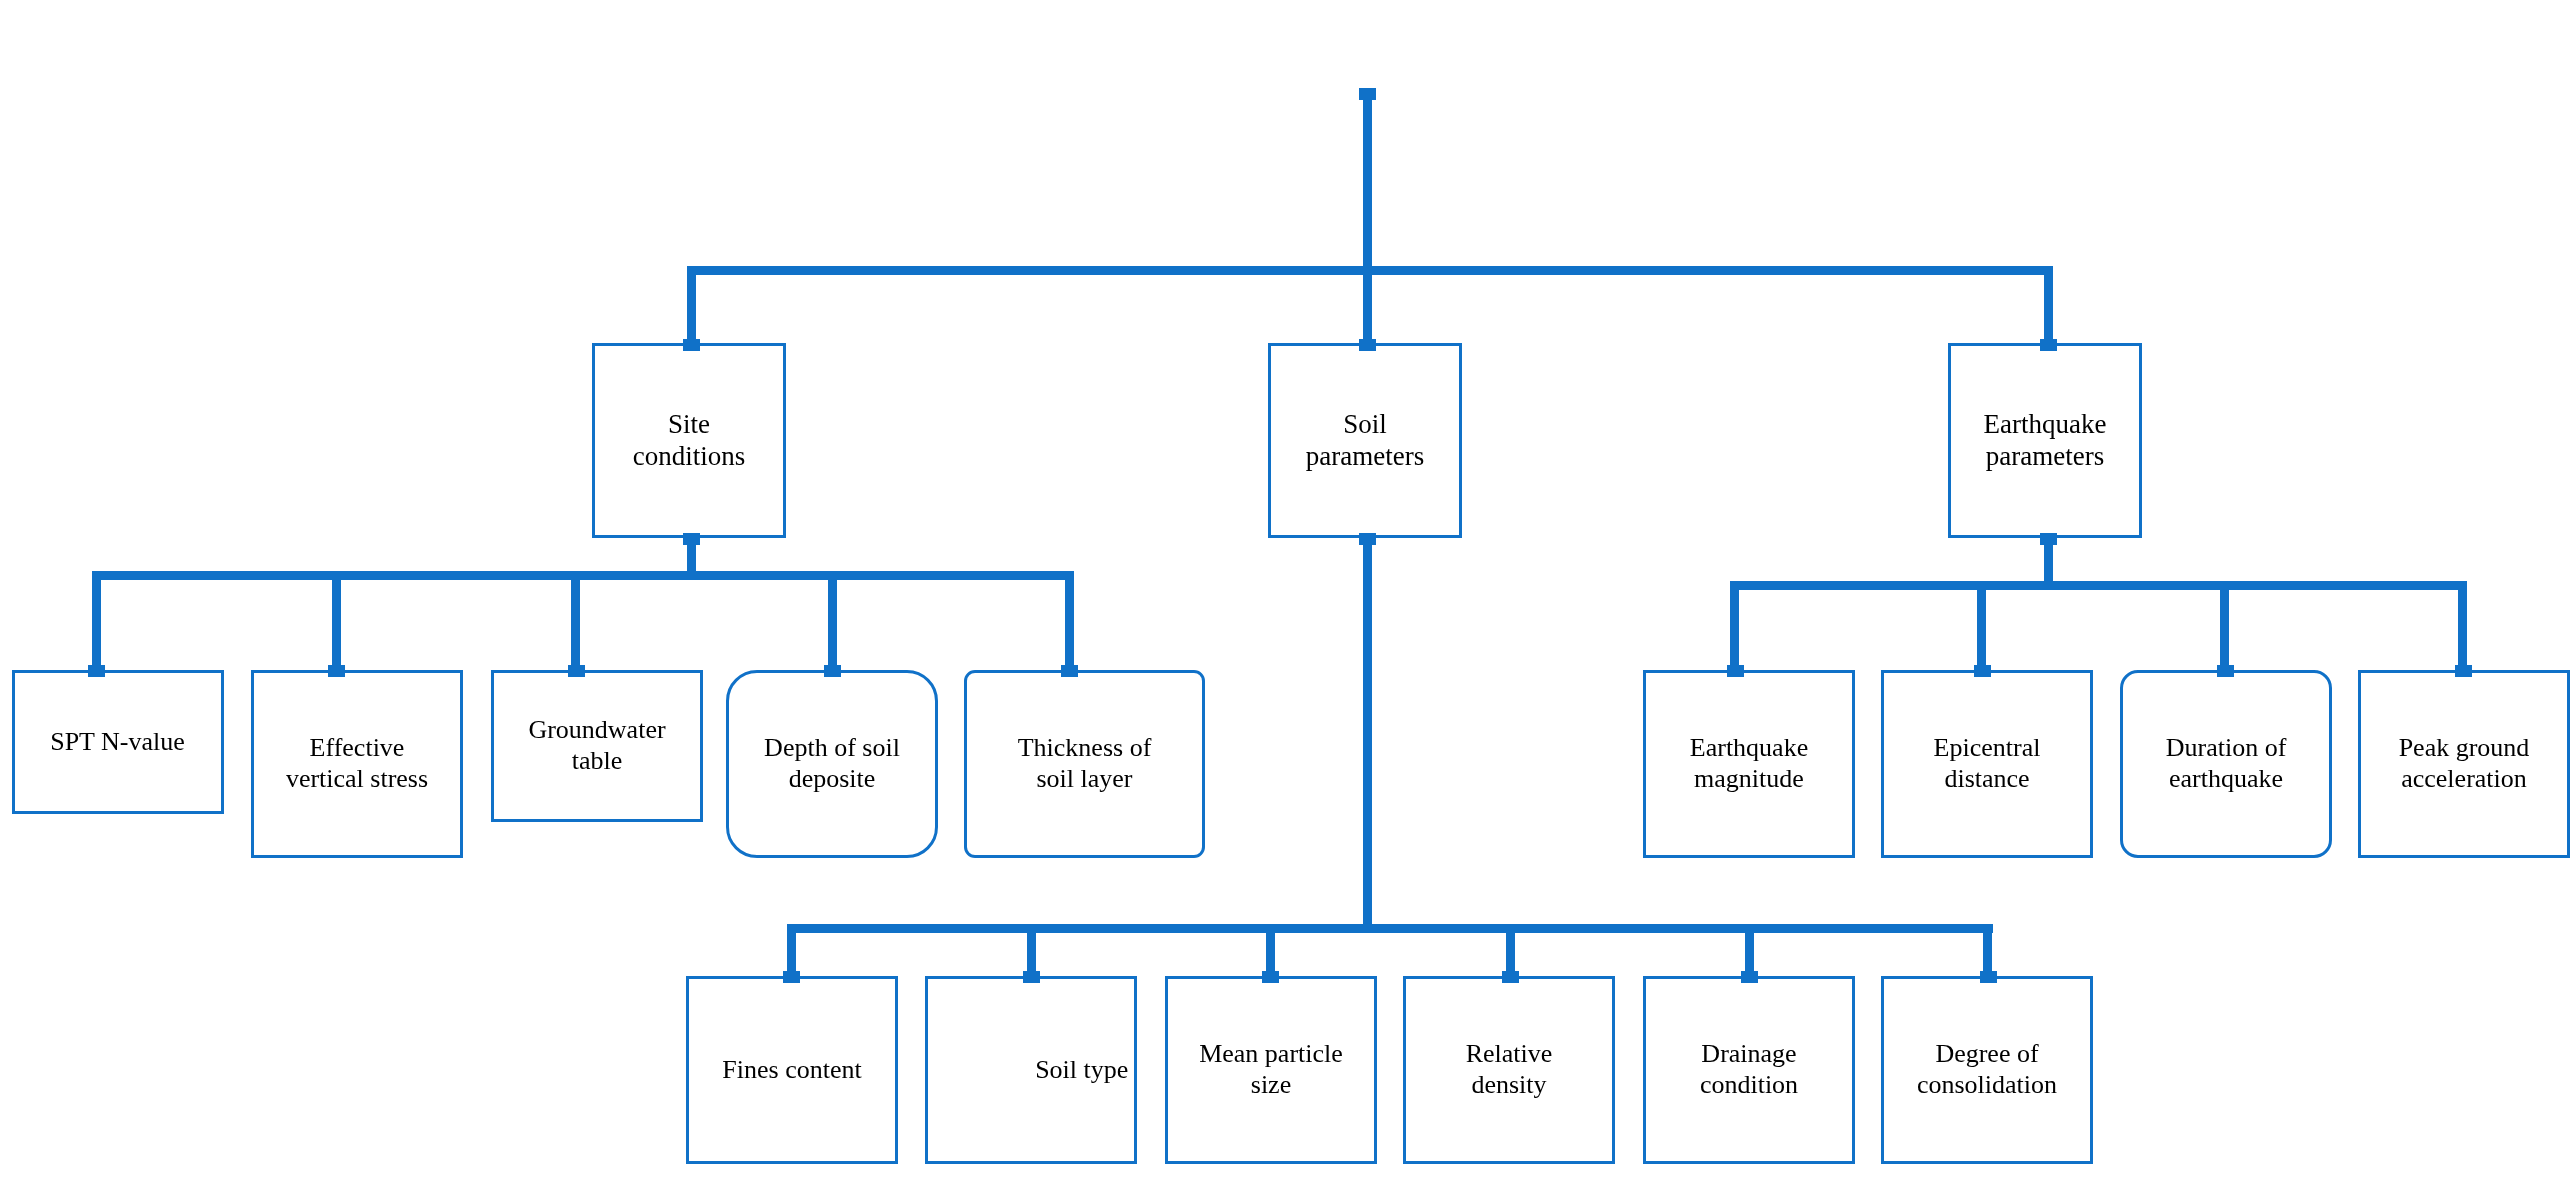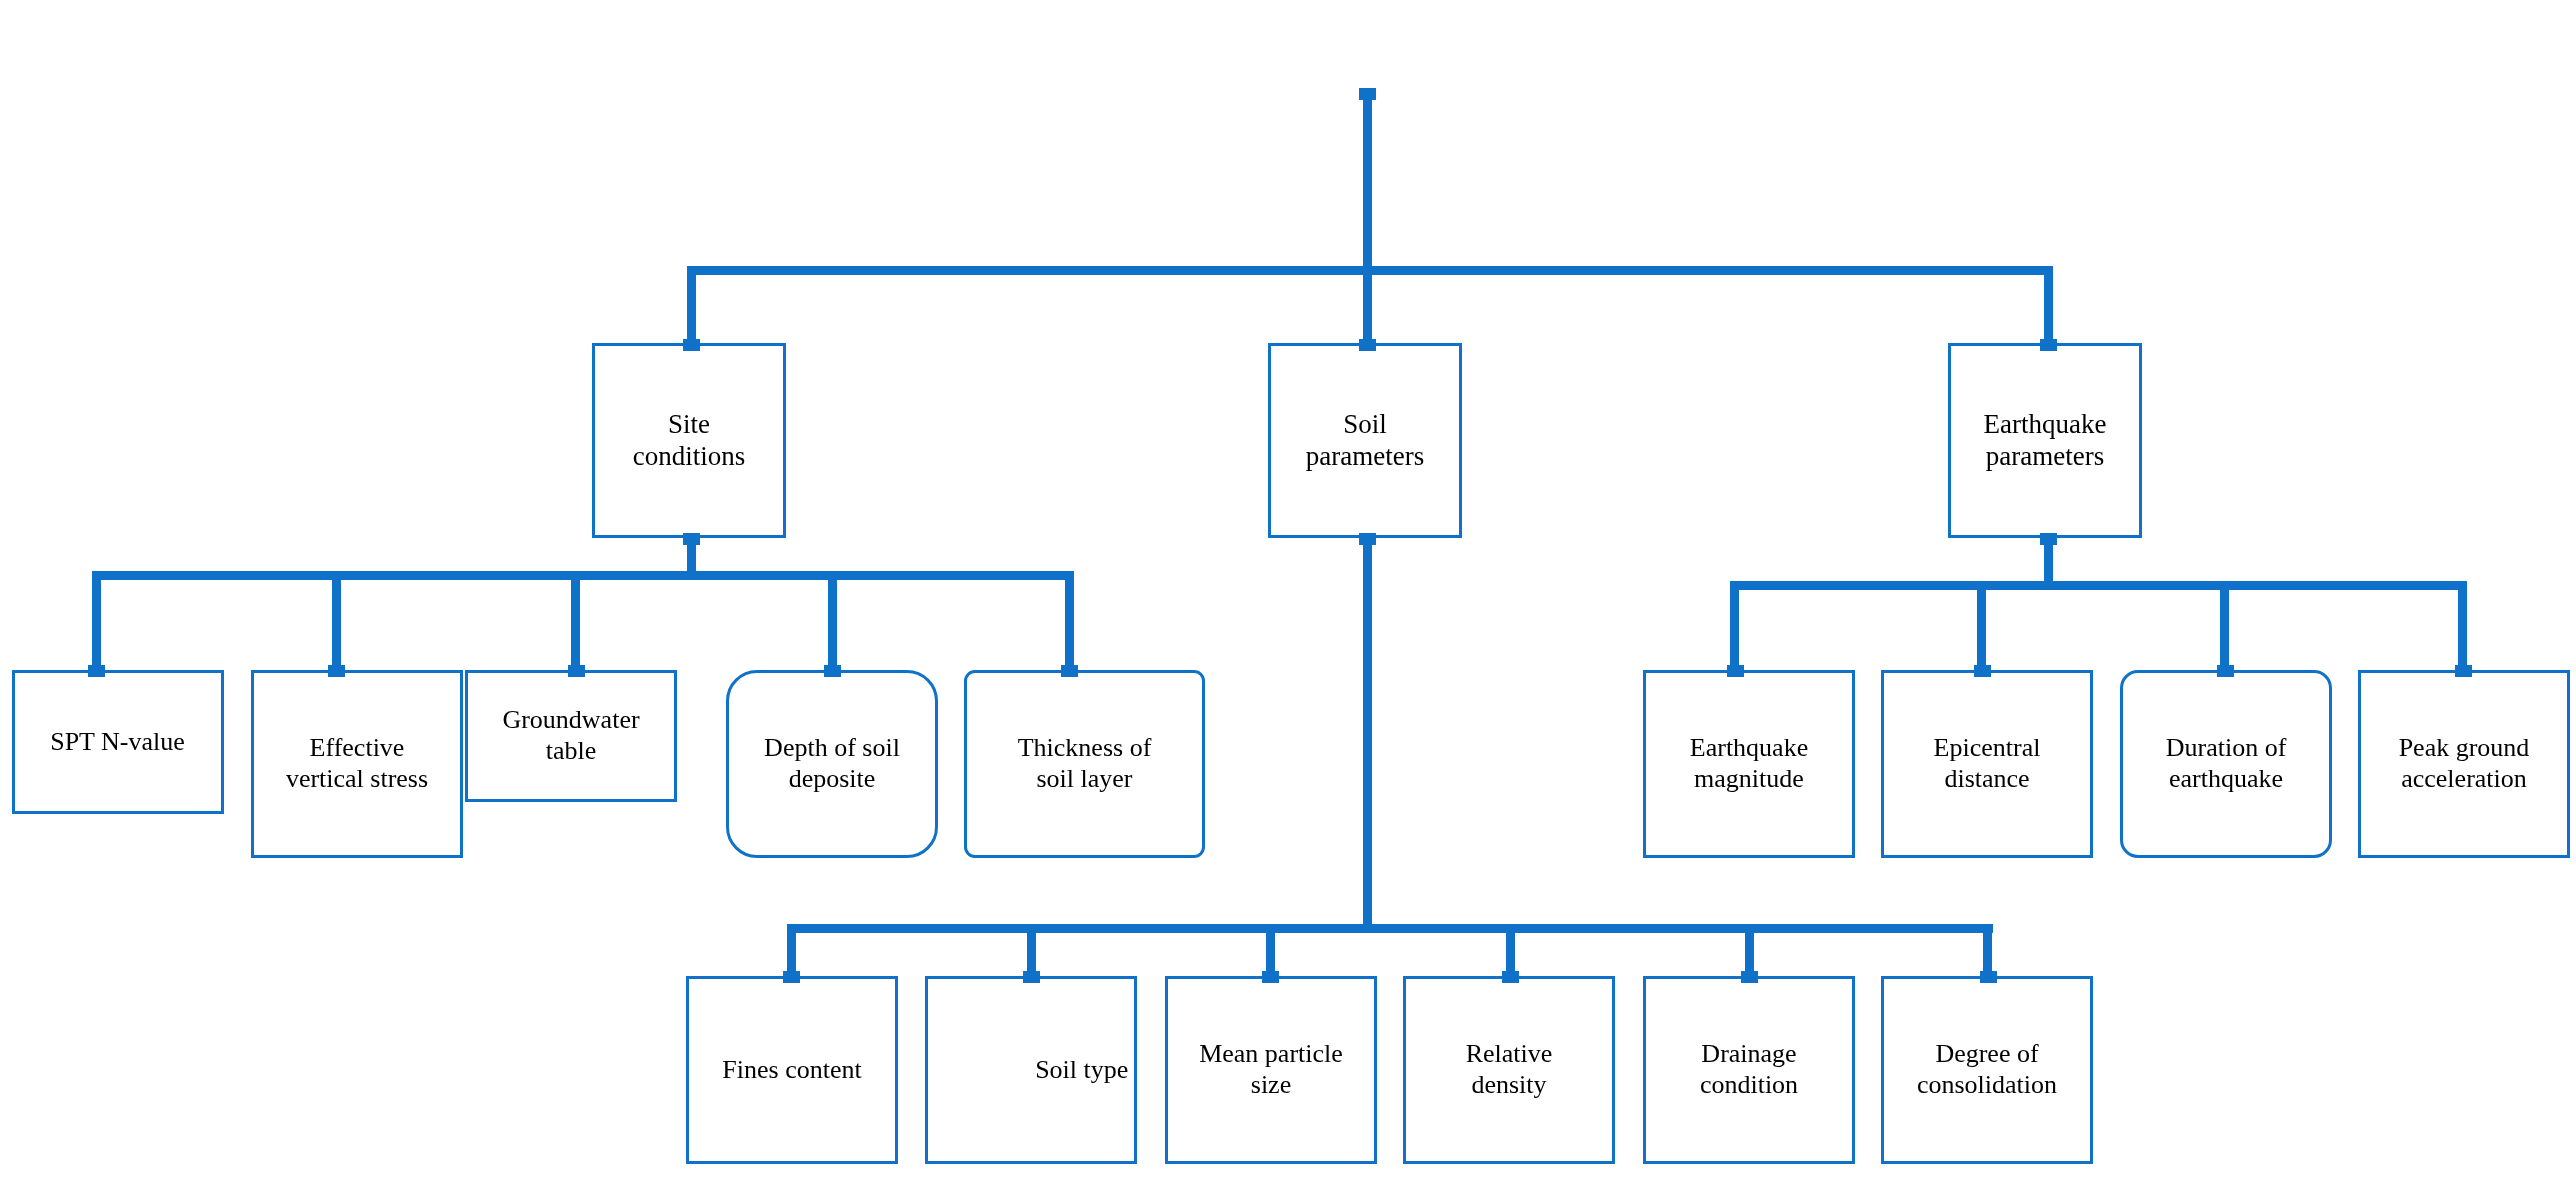--- a/index.html
+++ b/index.html
@@ -100,21 +100,21 @@
 parameters</span>
   </div>
 
   <div class="node leaf" style="left:11.5px; top:670px; width:212px; height:144px;">
     <span class="label">SPT N-value</span>
   </div>
   <div class="node leaf" style="left:251px; top:670px; width:212px; height:188px;">
     <span class="label">Effective
 vertical stress</span>
   </div>
-  <div class="node leaf" style="left:465px; top:670px; width:212px; height:132px;">
+  <div class="node leaf" style="left:491px; top:670px; width:212px; height:152px;">
     <span class="label">Groundwater
 table</span>
   </div>
   <div class="node leaf" style="left:726px; top:670px; width:212px; height:188px;border-radius:31px;">
     <span class="label">Depth of soil
 deposite</span>
   </div>
   <div class="node leaf" style="left:964px; top:670px; width:241px; height:188px;border-radius:11px;">
     <span class="label">Thickness of
 soil layer</span>

